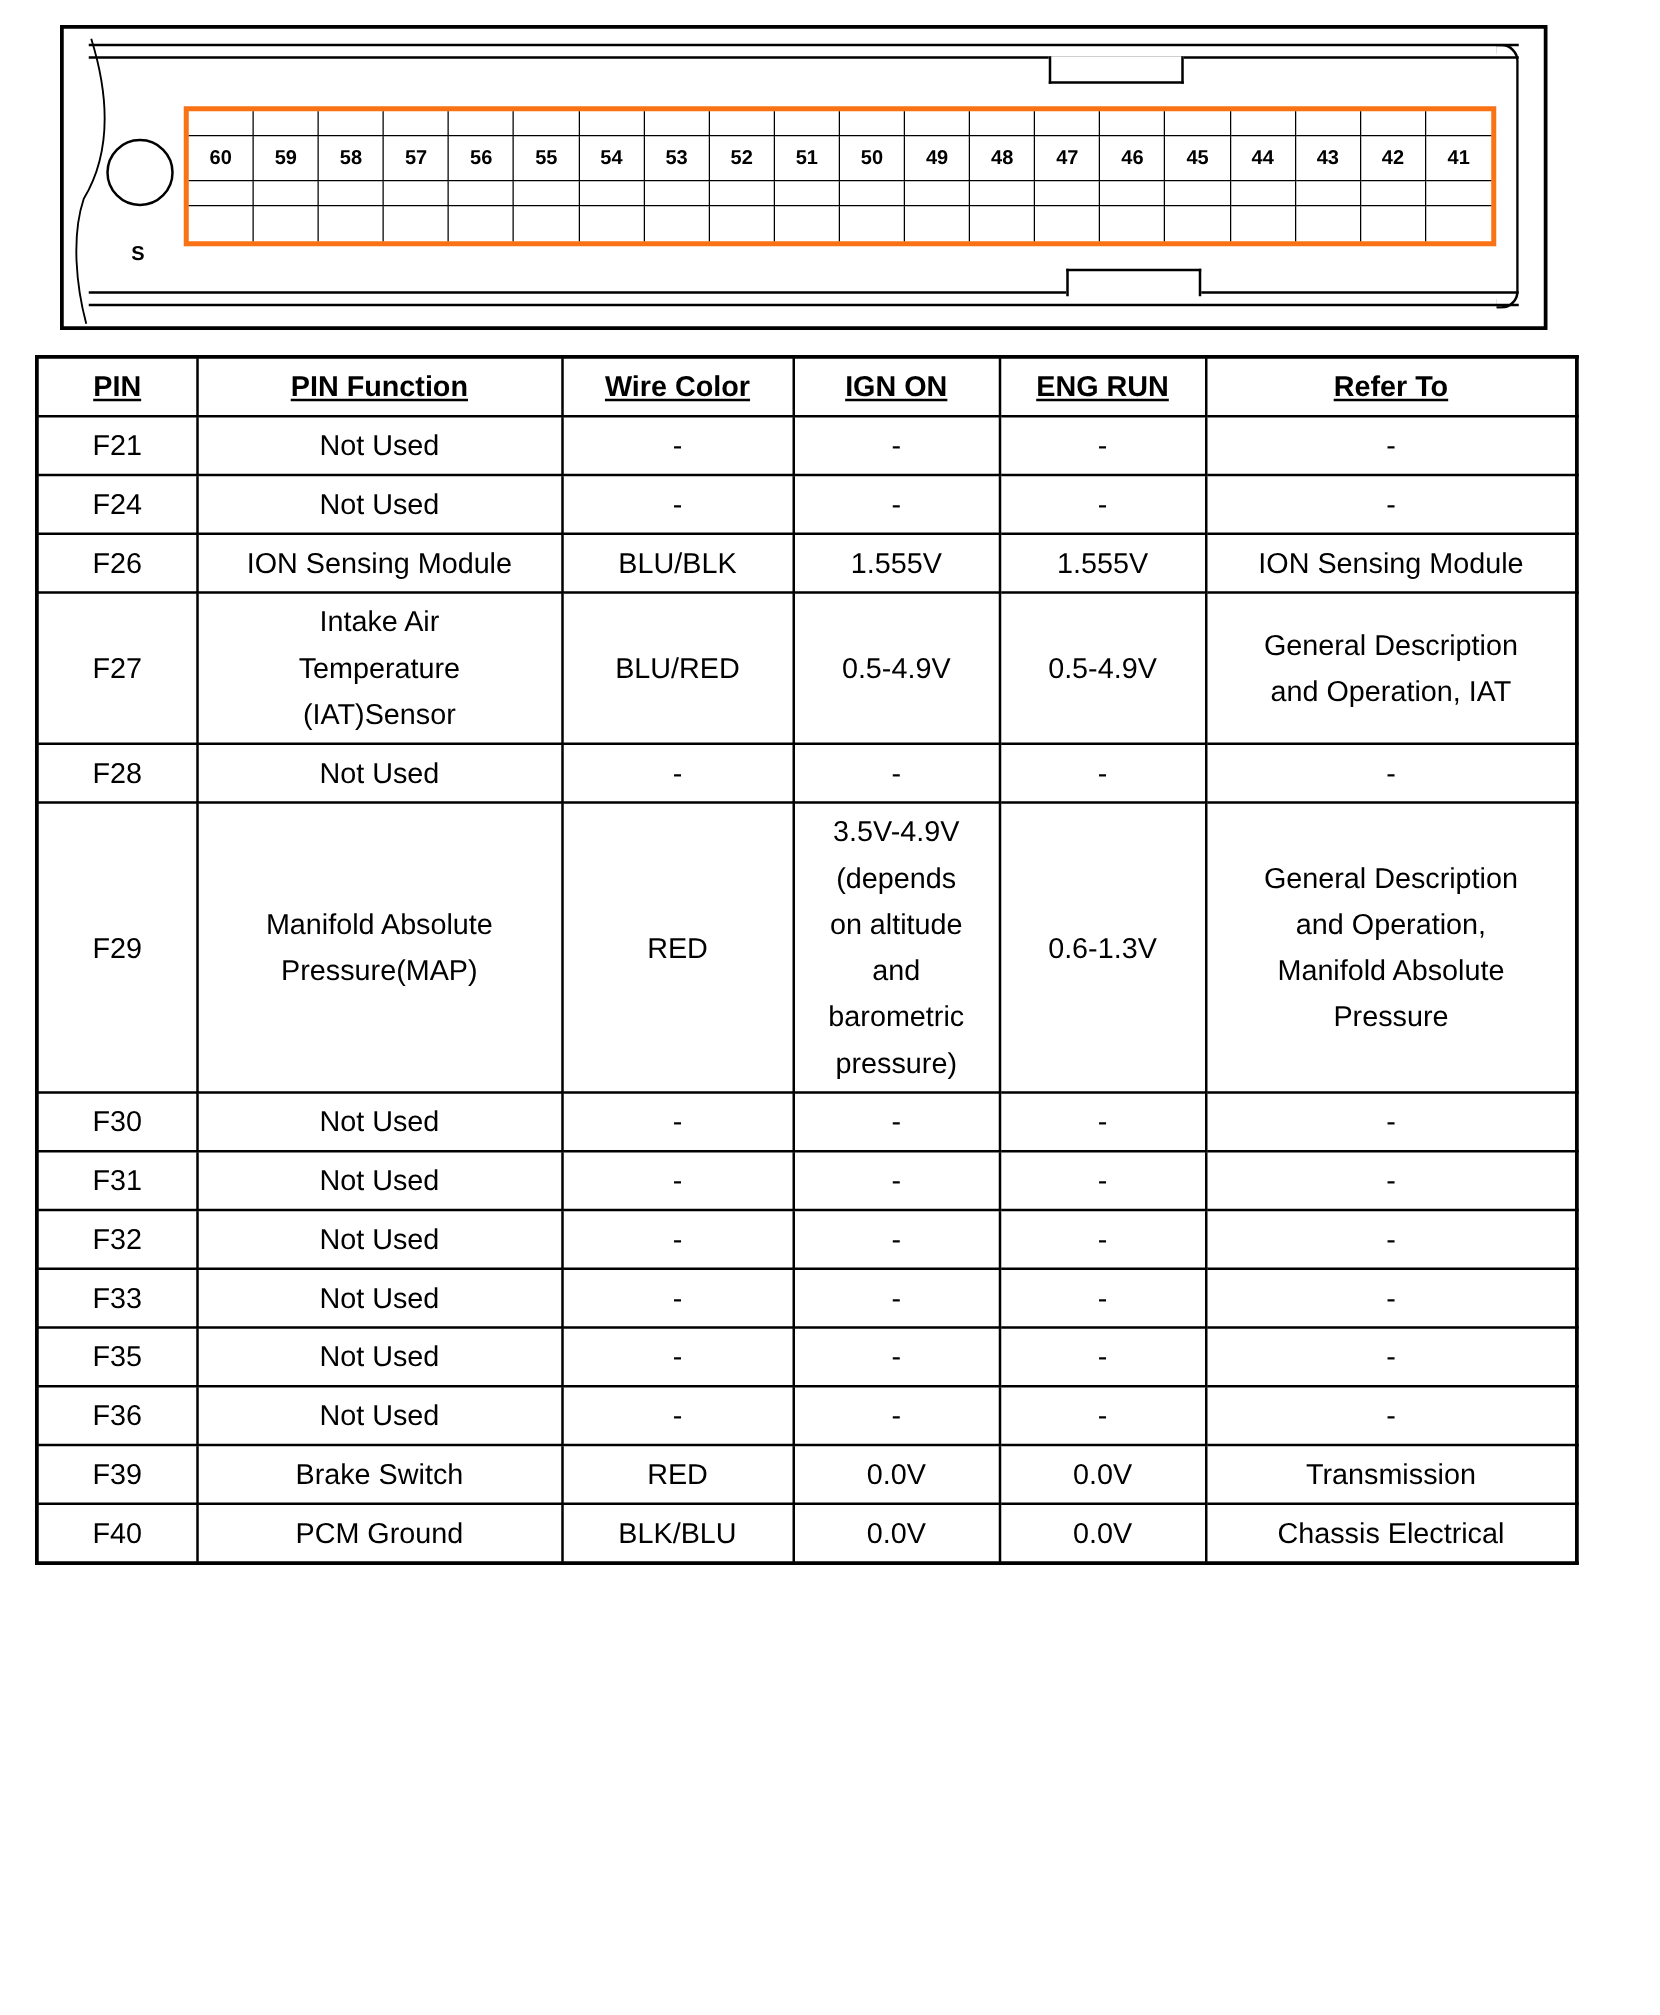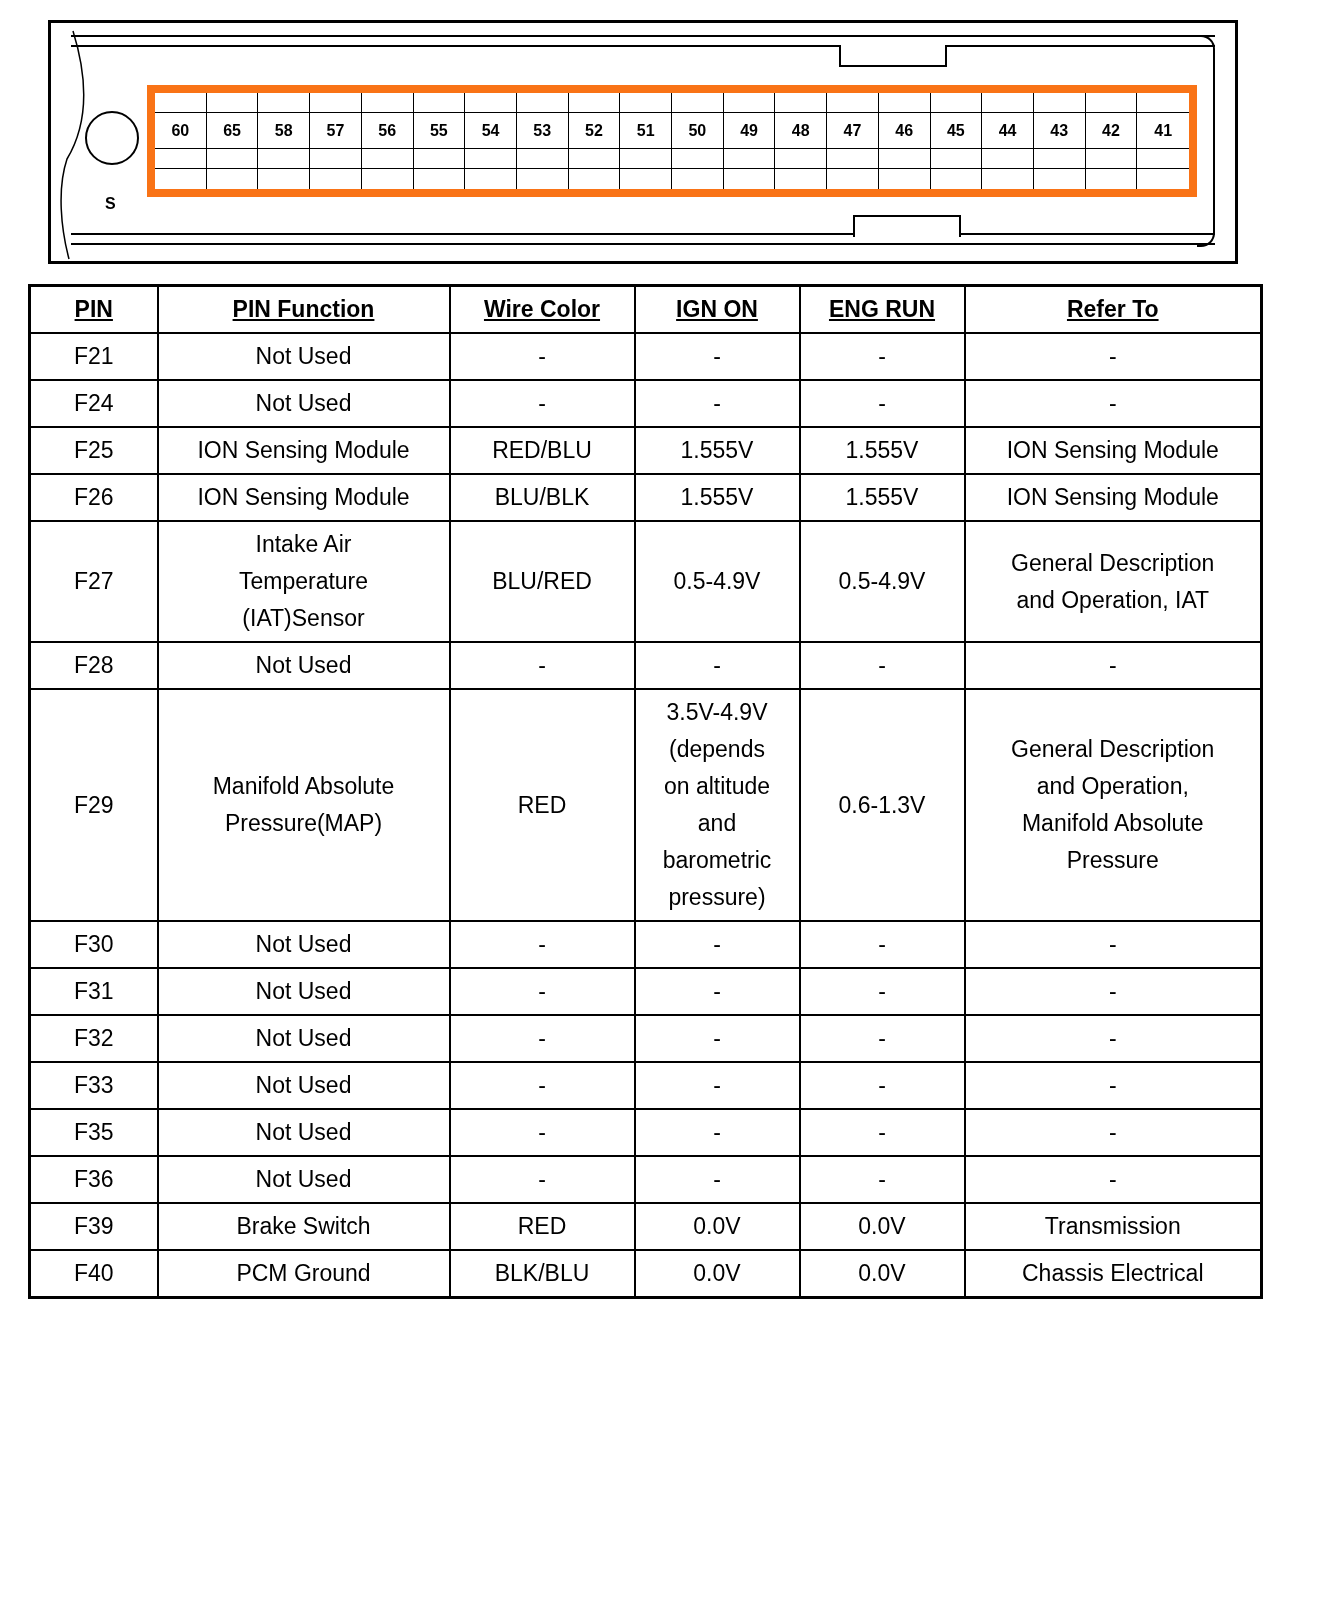--- a/index.html
+++ b/index.html
@@ -8,21 +8,21 @@
   
   .connector { position: absolute; left: 48px; top: 20px; width: 1190px; height: 244px; border: 3px solid #000; box-sizing: border-box; }
   .conn-shell-top { position: absolute; left: 20px; top: 12px; right: 20px; height: 8px; border-top: 2px solid #000; border-bottom: 2px solid #000; }
   .conn-shell-bottom { position: absolute; left: 20px; bottom: 16px; right: 20px; height: 8px; border-top: 2px solid #000; border-bottom: 2px solid #000; }
   .conn-shell-right { position: absolute; right: 20px; top: 12px; width: 18px; height: 212px; border: 2px solid #000; border-left: none; border-radius: 0 14px 14px 0; box-sizing: border-box; }
   .conn-curve { position: absolute; left: 4px; top: 6px; width: 40px; height: 232px; }
   .conn-circle { position: absolute; left: 34px; top: 88px; width: 54px; height: 54px; border: 2px solid #000; border-radius: 50%; box-sizing: border-box; }
   .conn-s { position: absolute; left: 54px; top: 172px; font-size: 16px; font-weight: bold; }
   .key-top { position: absolute; left: 788px; top: 22px; width: 108px; height: 22px; border: 2px solid #000; border-top: none; box-sizing: border-box; background: #fff; }
   .key-bottom { position: absolute; left: 802px; top: 192px; width: 108px; height: 22px; border: 2px solid #000; border-bottom: none; box-sizing: border-box; background: #fff; }
-  .pin-grid { position: absolute; left: 96px; top: 62px; width: 1050px; height: 112px; border: 8px solid #f97316; box-sizing: border-box; display: grid; grid-template-columns: repeat(20, 1fr); grid-template-rows: 20px 36px 20px 1fr; }
+  .pin-grid { position: absolute; left: 96px; top: 62px; width: 1050px; height: 112px; border: 4px solid #f97316; box-sizing: border-box; display: grid; grid-template-columns: repeat(20, 1fr); grid-template-rows: 20px 36px 20px 1fr; }
   .pin-cell { border-right: 1.5px solid #000; border-bottom: 1.5px solid #000; box-sizing: border-box; display: flex; align-items: center; justify-content: center; font-size: 16px; font-weight: bold; }
   .pin-cell.last-col { border-right: none; }
   .pin-cell.last-row { border-bottom: none; }
 
   
   .pin-table { position: absolute; left: 28px; top: 284px; width: 1232px; border-collapse: collapse; border: 3px solid #000; table-layout: fixed; }
   .pin-table th, .pin-table td { border: 2.5px solid #000; text-align: center; vertical-align: middle; font-size: 23px; line-height: 37px; padding: 4px 6px; }
   .pin-table th { font-weight: bold; height: 36px; text-decoration: underline; }
   .pin-table td { height: 36px; }
   .col-pin { width: 128px; }
@@ -62,21 +62,21 @@
       <div class="pin-cell"></div>
       <div class="pin-cell"></div>
       <div class="pin-cell"></div>
       <div class="pin-cell"></div>
       <div class="pin-cell"></div>
       <div class="pin-cell"></div>
       <div class="pin-cell"></div>
       <div class="pin-cell"></div>
       <div class="pin-cell last-col"></div>
       <div class="pin-cell">60</div>
-      <div class="pin-cell">65</div>
+      <div class="pin-cell">59</div>
       <div class="pin-cell">58</div>
       <div class="pin-cell">57</div>
       <div class="pin-cell">56</div>
       <div class="pin-cell">55</div>
       <div class="pin-cell">54</div>
       <div class="pin-cell">53</div>
       <div class="pin-cell">52</div>
       <div class="pin-cell">51</div>
       <div class="pin-cell">50</div>
       <div class="pin-cell">49</div>
@@ -161,28 +161,20 @@
       </tr>
       <tr>
         <td class="multiline">F24</td>
         <td class="multiline">Not Used</td>
         <td class="multiline">-</td>
         <td class="multiline">-</td>
         <td class="multiline">-</td>
         <td class="multiline">-</td>
       </tr>
       <tr>
-        <td class="multiline">F25</td>
-        <td class="multiline">ION Sensing Module</td>
-        <td class="multiline">RED/BLU</td>
-        <td class="multiline">1.555V</td>
-        <td class="multiline">1.555V</td>
-        <td class="multiline">ION Sensing Module</td>
-      </tr>
-      <tr>
         <td class="multiline">F26</td>
         <td class="multiline">ION Sensing Module</td>
         <td class="multiline">BLU/BLK</td>
         <td class="multiline">1.555V</td>
         <td class="multiline">1.555V</td>
         <td class="multiline">ION Sensing Module</td>
       </tr>
       <tr>
         <td class="multiline">F27</td>
         <td class="multiline">Intake Air

